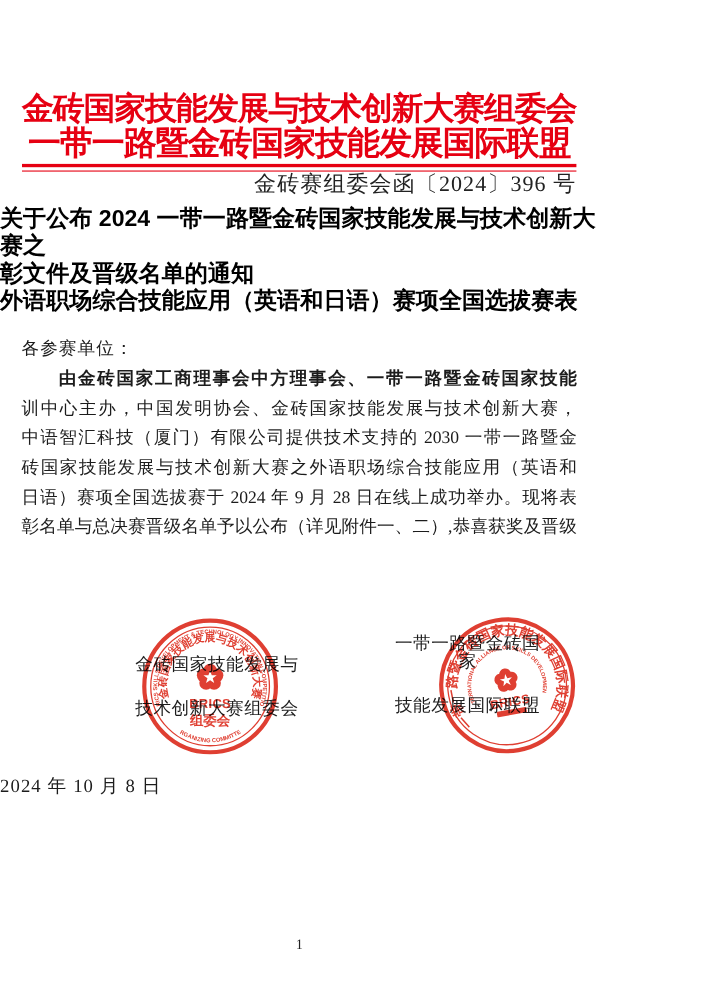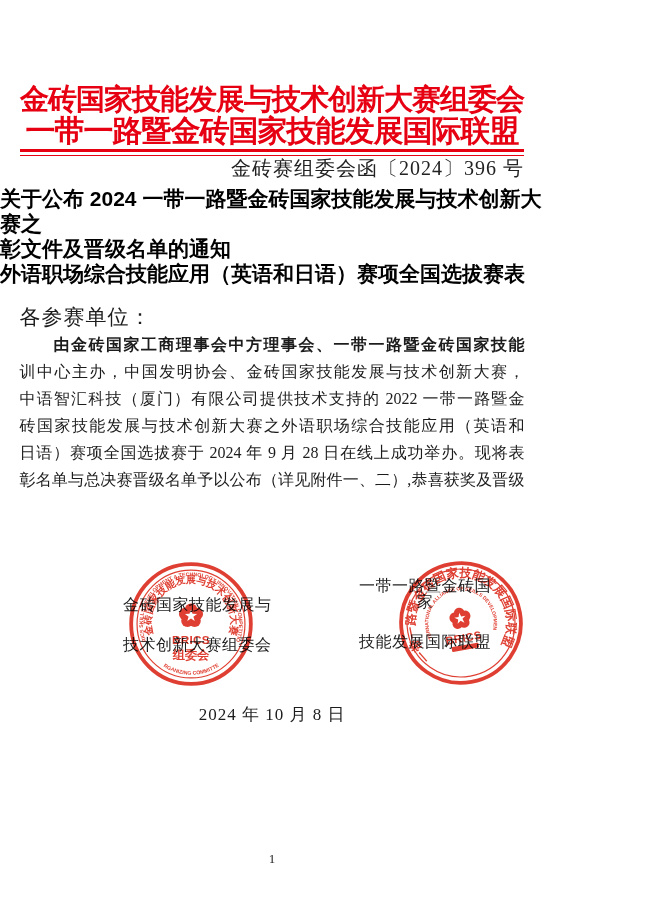--- a/index.html
+++ b/index.html
@@ -47,21 +47,21 @@
     color:#000;
   }
   
   .body-block{
     width:505px;
     margin:18px auto 0 auto;
     font-size:16px;
     line-height:27px;
     color:#1c1c1c;
   }
-  .salutation{font-size:21px;letter-spacing:1px;}
+  .salutation{font-size:16px;letter-spacing:1px;}
   .body-line{
     text-align:justify;
     text-align-last:justify;
     white-space:nowrap;
   }
   .body-line.indent{padding-left:34px;font-weight:bold;}
   .body-line.last{
     text-align-last:left;
     letter-spacing:2px;
   }
@@ -72,21 +72,21 @@
     color:#1c1c1c;
     letter-spacing:0.5px;
     z-index:1;
   }
   .sign-block .sline{line-height:16px;}
   .sign-block .sline + .sline{margin-top:24px;}
   .sign-left{left:123px;top:597px;width:150px;}
   .sign-right{left:352px;top:578px;width:146px;text-align:center;}
   .date-line{
     position:absolute;left:0;top:703px;width:100%;
-    text-align:center;font-size:17px;letter-spacing:1px;color:#1c1c1c;
+    text-align:left;font-size:17px;letter-spacing:1px;color:#1c1c1c;
   }
   .page-number{
     position:absolute;left:0;top:851px;width:100%;
     text-align:center;font-size:13px;color:#222;
   }
   
   .seal{
     position:absolute;
     z-index:2;
     mix-blend-mode:multiply;
@@ -124,21 +124,21 @@
   <div class="notice-title">
     <div>关于公布 2024 一带一路暨金砖国家技能发展与技术创新大赛之</div>
     <div>彰文件及晋级名单的通知</div>
     <div>外语职场综合技能应用（英语和日语）赛项全国选拔赛表</div>
   </div>
 
   <div class="body-block">
     <div class="salutation">各参赛单位：</div>
     <div class="body-line indent">由金砖国家工商理事会中方理事会、一带一路暨金砖国家技能</div>
     <div class="body-line">训中心主办，中国发明协会、金砖国家技能发展与技术创新大赛，</div>
-    <div class="body-line">中语智汇科技（厦门）有限公司提供技术支持的 2022 一带一路暨金</div>
+    <div class="body-line">中语智汇科技（厦门）有限公司提供技术支持的 2030 一带一路暨金</div>
     <div class="body-line">砖国家技能发展与技术创新大赛之外语职场综合技能应用（英语和</div>
     <div class="body-line">日语）赛项全国选拔赛于 2024 年 9 月 28 日在线上成功举办。现将表</div>
     <div class="body-line">彰名单与总决赛晋级名单予以公布（详见附件一、二）,恭喜获奖及晋级</div>
   </div>
 
   <div class="sign-block sign-left">
     <div class="sline">金砖国家技能发展与</div>
     <div class="sline">技术创新大赛组委会</div>
   </div>
   <div class="sign-block sign-right">

